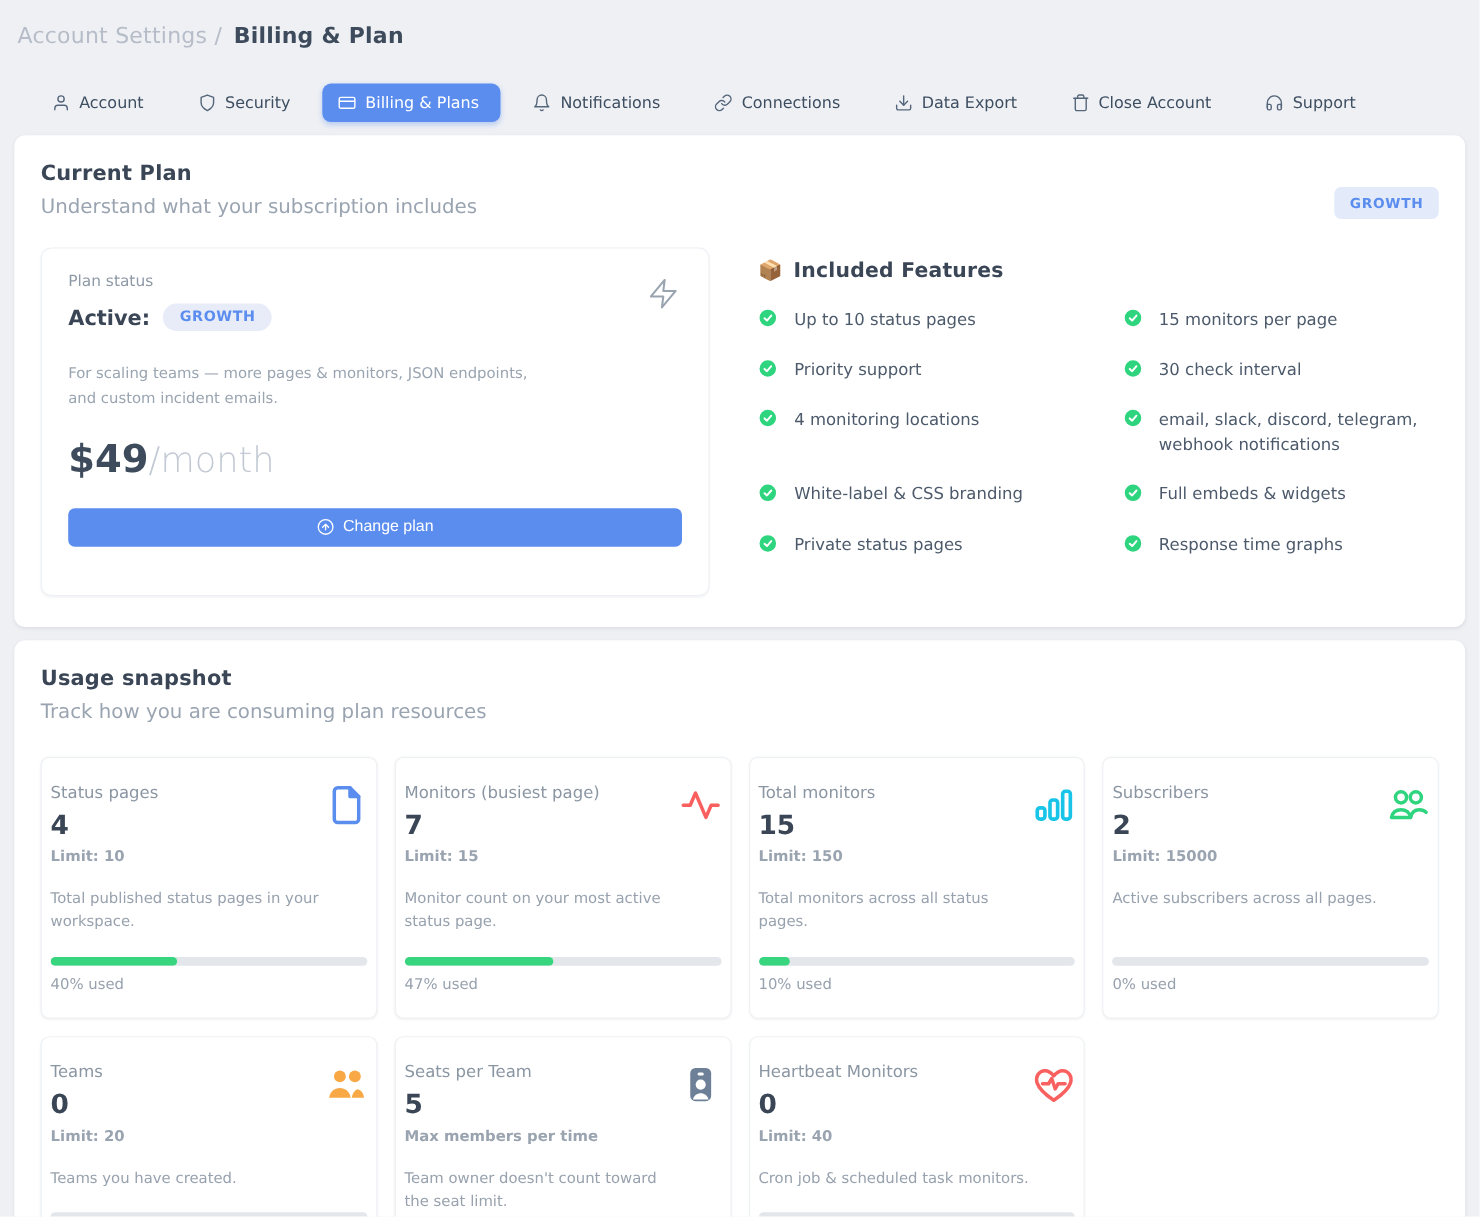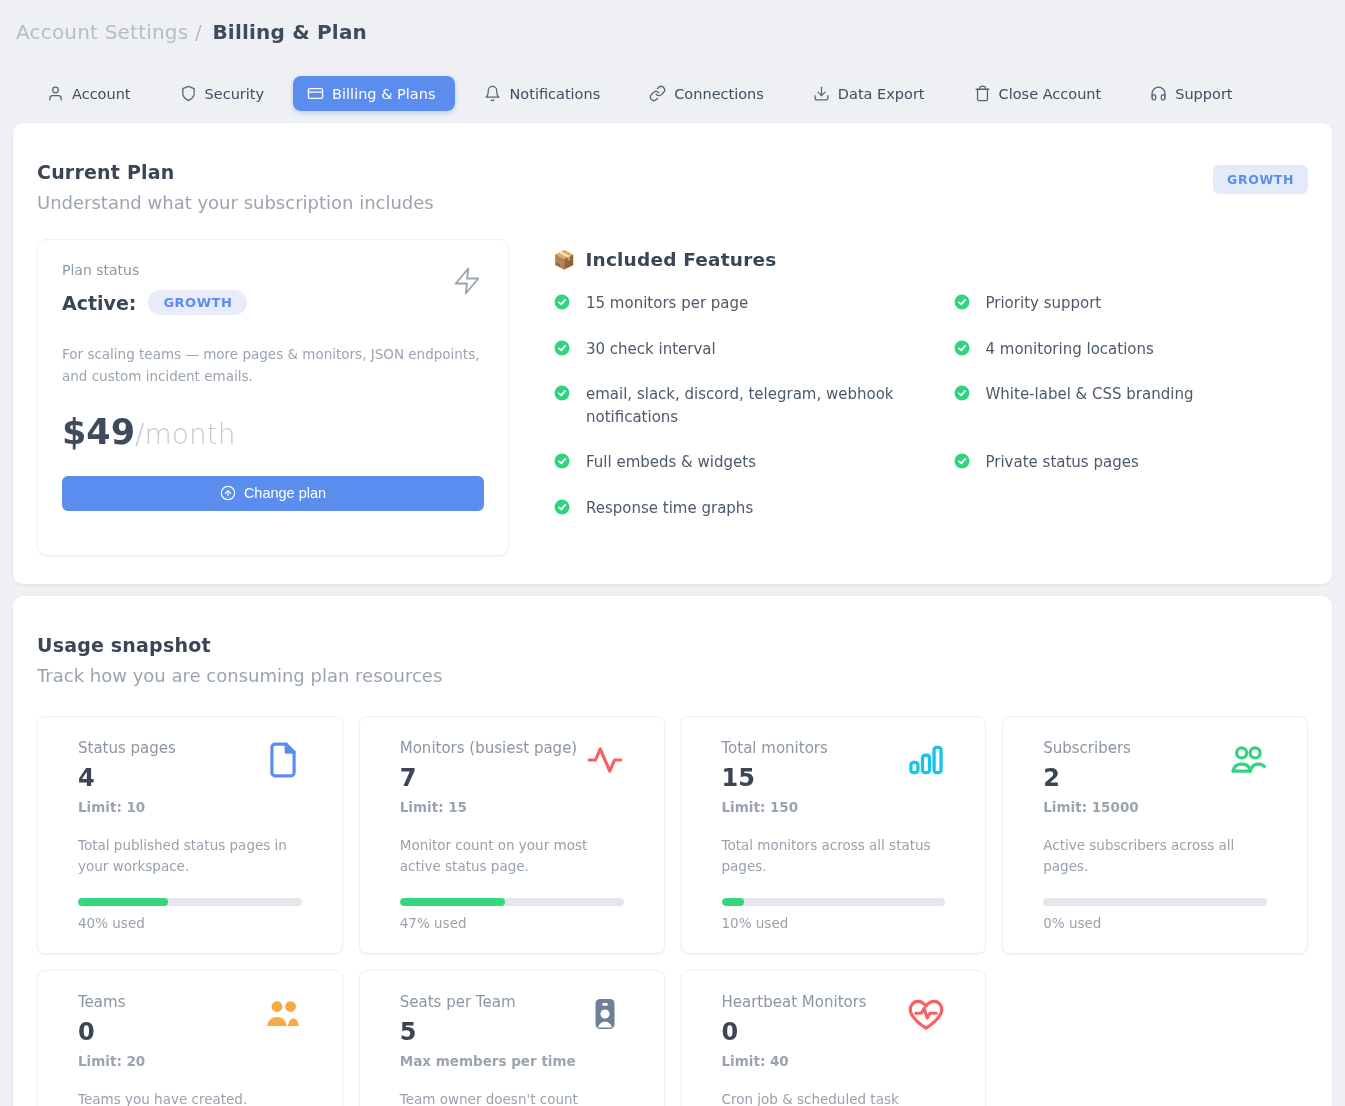--- a/index.html
+++ b/index.html
@@ -29,49 +29,49 @@
   .tab .tab-icon svg { width:17px; height:17px; stroke:#55657a; fill:none; stroke-width:1.8; stroke-linecap:round; stroke-linejoin:round; }
   .tab.active { background:#5b8def; color:#fff; box-shadow:0 2px 5px rgba(91,141,239,.35);padding-left:14px; }
   .tab.active .tab-icon svg { stroke:#fff; }
 
   
   .section-card {
     background:#fff; border-radius:10px;
     box-shadow:0 1px 3px rgba(20,30,50,.07);
     padding:24px 24px 28px; margin-top:12px;
   }
-  .section-head { display:flex; justify-content:space-between; align-items:flex-start;margin-top:14px; }
+  .section-head { display:flex; justify-content:space-between; align-items:flex-end; }
   .section-title { font-size:19px; font-weight:700; color:#3a4656; letter-spacing:.2px; }
   .section-subtitle { font-size:18px; color:#9aa4b1; margin-top:9px; }
   .plan-tag {
     background:#e3ebfb; color:#5b8def; font-size:12.5px; font-weight:600;
     letter-spacing:.6px; padding:7px 14px; border-radius:6px; margin-top:4px;
   }
 
   
   .plan-row { display:flex; gap:44px; margin-top:26px; align-items:flex-start; }
   .status-card {
-    width:472px; flex:none; background:#fff;
+    width:608px; flex:none; background:#fff;
     border:1px solid #edf0f4; border-radius:10px;
     box-shadow:0 1px 2px rgba(20,30,50,.04);
     padding:22px 24px 44px; position:relative;
   }
   .status-label { font-size:14px; color:#8e99a6; }
   .status-line { display:flex; align-items:center; gap:12px; margin-top:12px; }
   .status-active { font-size:19px; font-weight:700; color:#3a4656; }
   .status-badge {
     background:#e7ecf8; color:#5b8def; font-size:13px; font-weight:600;
     letter-spacing:.5px; padding:5px 15px; border-radius:14px;
   }
   .zap-box { position:absolute; top:26px; right:26px; }
   .zap-box svg { width:30px; height:30px; stroke:#9aa4b1; fill:none; stroke-width:1.5; stroke-linejoin:round; }
   .status-desc { font-size:13.5px; color:#9aa5b1; line-height:1.65; margin-top:28px; max-width:420px; }
   .price-line { margin-top:24px; }
   .price-amount { font-size:35px; font-weight:700; color:#3d4b5c; }
-  .price-period { font-size:28px; font-weight:300; color:#c3cad4; }
+  .price-period { font-size:32px; font-weight:300; color:#c3cad4; }
   .change-plan-btn {
     display:flex; align-items:center; justify-content:center; gap:8px;
     width:100%; height:35px; margin-top:24px;
     background:#5b8def; color:#fff; border:none; border-radius:6px;
     font-family:Liberation Sans, sans-serif; font-size:14.5px; cursor:pointer;
   }
   .change-plan-btn svg { width:16px; height:16px; stroke:#fff; fill:none; stroke-width:1.8; stroke-linecap:round; stroke-linejoin:round; }
 
   
   .features { flex:1; padding-top:10px; }
@@ -84,21 +84,21 @@
   }
   .feature-item { display:flex; gap:15px; align-items:flex-start; font-size:15px; color:#4c5a6b; line-height:1.5; }
   .feature-item .check-wrap { flex:none; width:18px; height:18px; margin-top:1px; }
   .feature-item svg { width:18px; height:18px; }
 
   
   .usage-grid { display:grid; grid-template-columns:repeat(4,1fr); gap:16px; margin-top:30px; }
   .usage-card {
     background:#fff; border:1px solid #eef1f4; border-radius:8px;
     box-shadow:0 1px 2px rgba(16,24,40,.05);
-    padding:22px 40px; display:flex; flex-direction:column; min-height:216px;
+    padding:22px 8px; display:flex; flex-direction:column; min-height:216px;
   }
   .usage-top { display:flex; justify-content:space-between; align-items:flex-start; }
   .usage-title { font-size:15px; color:#8b96a3; }
   .usage-value { font-size:24px; font-weight:700; color:#3a4656; margin-top:7px; }
   .usage-limit { font-size:13.5px; color:#9aa4b0; margin-top:7px;font-weight:bold; }
   .usage-icon { width:38px; height:38px; flex:none; margin-top:2px; }
   .usage-icon svg { width:38px; height:38px; }
   .usage-desc { font-size:13.5px; color:#98a2ae; line-height:1.6; margin-top:20px; max-width:250px; }
   .usage-bottom { margin-top:auto; padding-top:20px; }
   .track { height:8px; background:#e3e7ec; border-radius:4px; overflow:hidden; }
@@ -232,20 +232,27 @@
         <div class="features-head">
           <span class="features-emoji">📦</span>
           <span class="features-title">Included Features</span>
         </div>
         <div class="features-grid">
             <div class="feature-item">
               <span class="check-wrap"><svg viewBox="0 0 24 24">
                   <circle cx="12" cy="12" r="10" fill="#2ed57e" stroke="none"></circle>
                   <polyline points="8 12.5 11 15.2 16.2 9.2" fill="none" stroke="#fff" stroke-width="2.4" stroke-linecap="round" stroke-linejoin="round"></polyline>
                 </svg></span>
+              <span>Up to 10 status pages</span>
+            </div>
+            <div class="feature-item">
+              <span class="check-wrap"><svg viewBox="0 0 24 24">
+                  <circle cx="12" cy="12" r="10" fill="#2ed57e" stroke="none"></circle>
+                  <polyline points="8 12.5 11 15.2 16.2 9.2" fill="none" stroke="#fff" stroke-width="2.4" stroke-linecap="round" stroke-linejoin="round"></polyline>
+                </svg></span>
               <span>15 monitors per page</span>
             </div>
             <div class="feature-item">
               <span class="check-wrap"><svg viewBox="0 0 24 24">
                   <circle cx="12" cy="12" r="10" fill="#2ed57e" stroke="none"></circle>
                   <polyline points="8 12.5 11 15.2 16.2 9.2" fill="none" stroke="#fff" stroke-width="2.4" stroke-linecap="round" stroke-linejoin="round"></polyline>
                 </svg></span>
               <span>Priority support</span>
             </div>
             <div class="feature-item">

